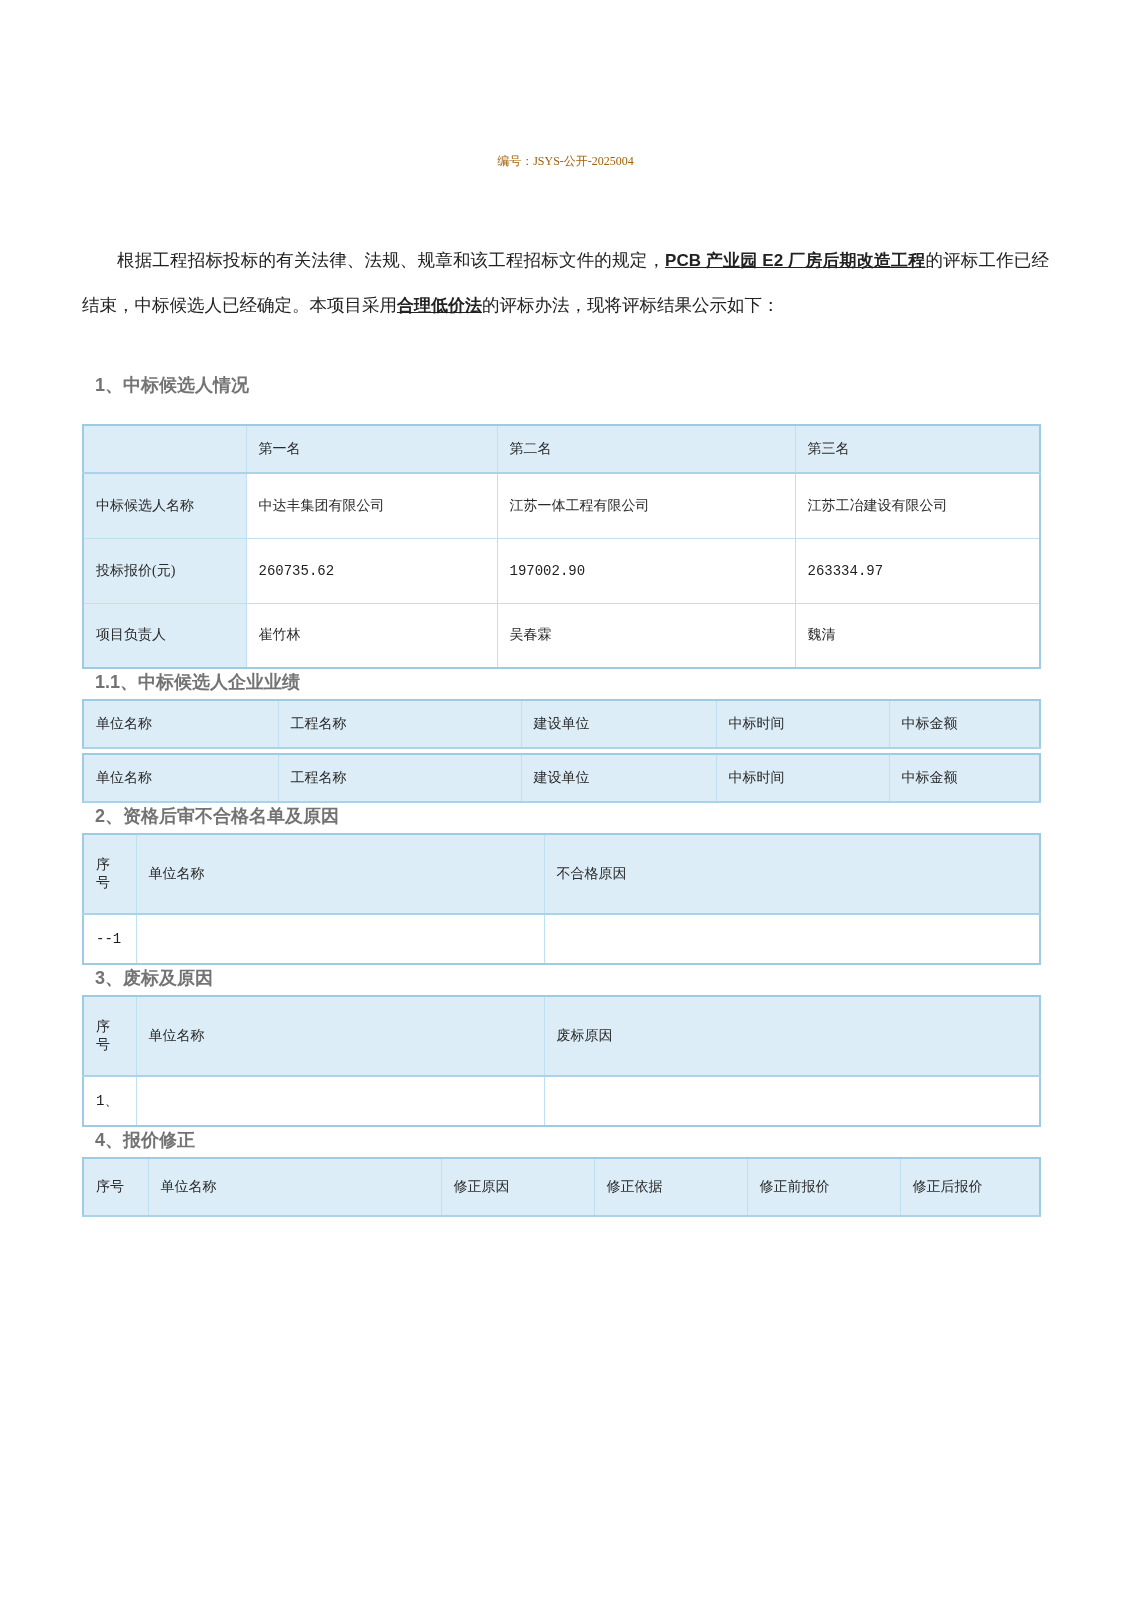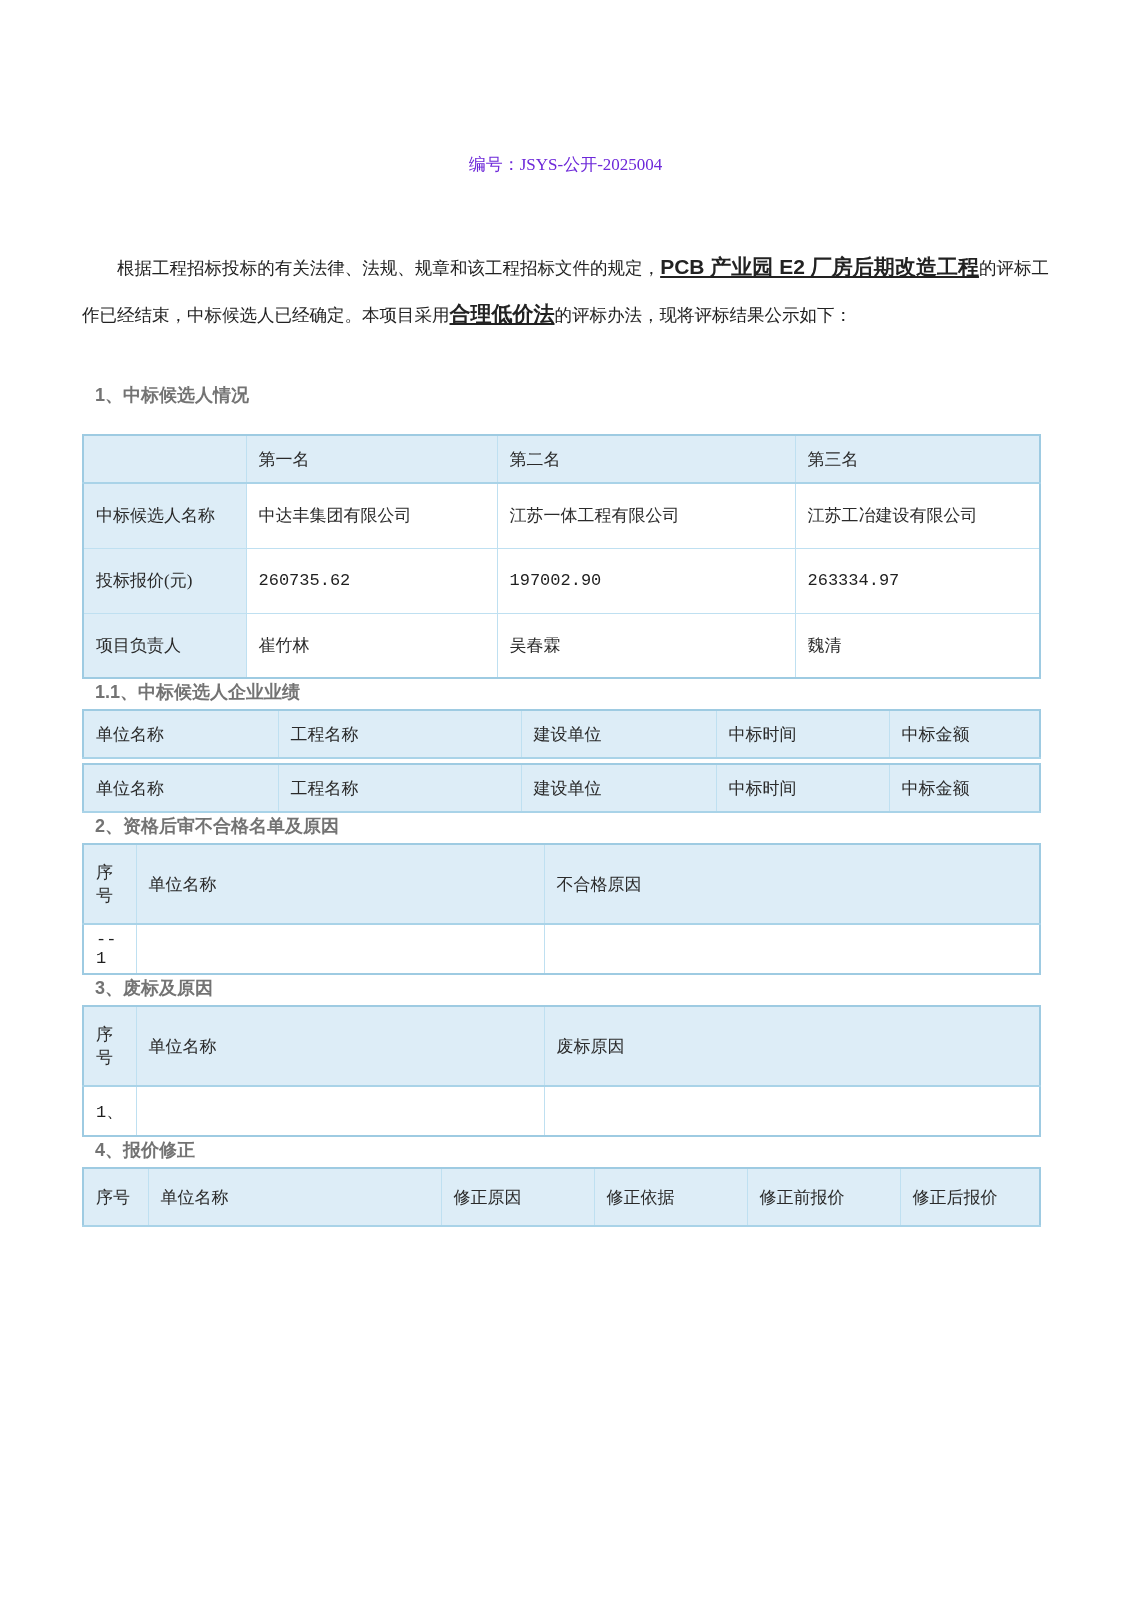--- a/index.html
+++ b/index.html
@@ -18,36 +18,36 @@
     font-size: 42px;
     line-height: 1.45;
     font-weight: 700;
     color: #1a1a1a;
     letter-spacing: 2px;
     font-family: "Liberation Serif", "DejaVu Serif", serif;
   }
   .doc-number {
     margin-top: 58px;
     text-align: center;
-    font-size: 17px;
-    color: #6d28d9;
+    font-size: 12px;
+    color: #a16207;
   }
   .intro {
     margin-top: 68px;
     font-size: 17.5px;
     line-height: 45px;
     text-indent: 2em;
     text-align: justify;
     color: #222;
   }
   .hl {
     font-weight: 700;
     text-decoration: underline;
     font-family: "Liberation Sans", "DejaVu Sans", sans-serif;
-    font-size: 21px;
+    font-size: 17px;
   }
   .sec-heading {
     font-family: "Liberation Sans", "DejaVu Sans", sans-serif;
     font-weight: 700;
     font-size: 18px;
     line-height: 26px;
     color: #737373;
     padding-left: 13px;
   }
   .mt-sec1 { margin-top: 44px; }
@@ -57,21 +57,21 @@
   table {
     border-collapse: collapse;
     table-layout: fixed;
     width: 957px;
     border: 2px solid #9ecbe2;
     margin-top: 4px;
   }
   .mt-table { margin-top: 26px; }
   td {
     border: 1px solid #bfe0f1;
-    font-size: 17px;
+    font-size: 14px;
     padding: 4px 12px;
     vertical-align: middle;
     word-break: break-all;
     color: #2a2a2a;
   }
   tr.header-row td {
     background: #ddedf7;
     border-bottom: 2px solid #a9d3e8;
   }
   td.label-col { background: #ddedf7; }

